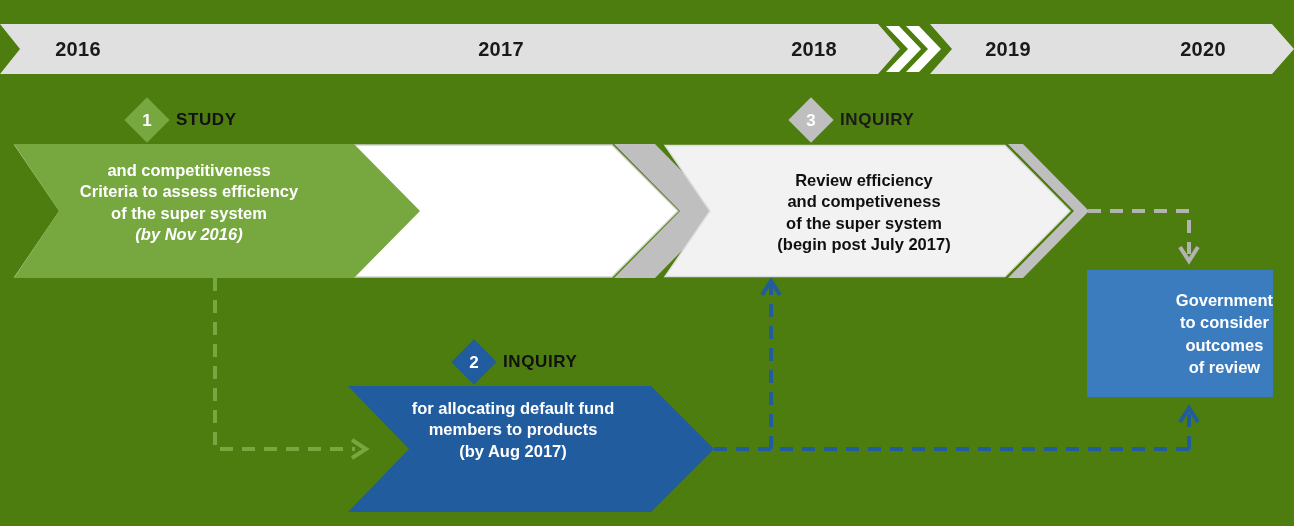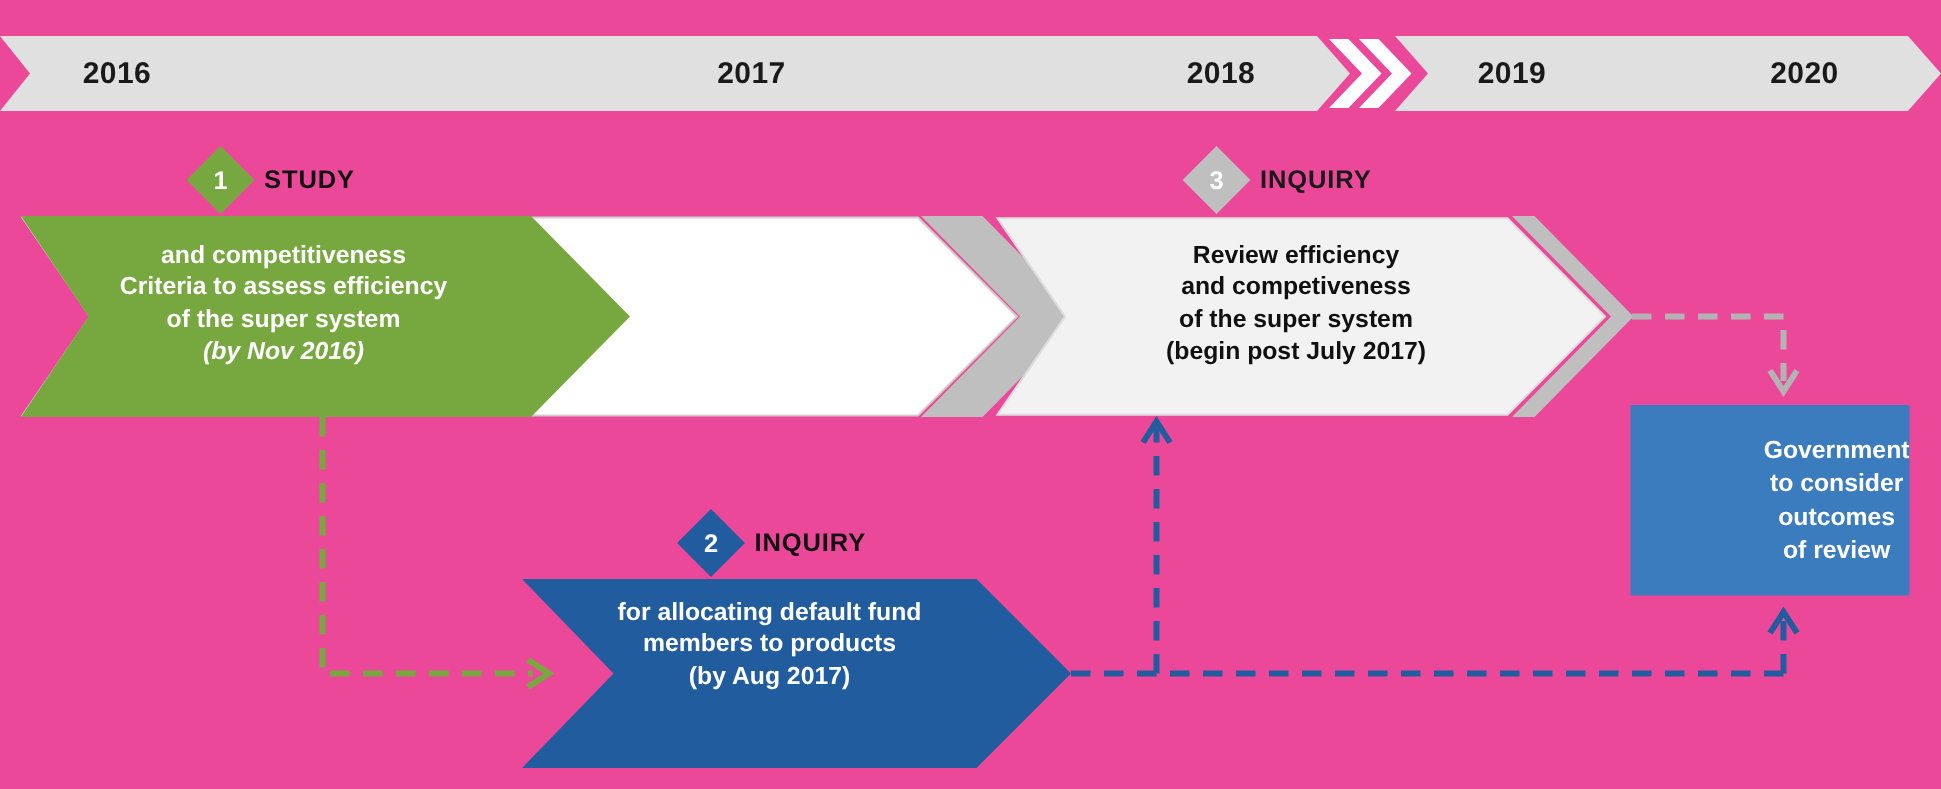--- a/index.html
+++ b/index.html
@@ -5,21 +5,21 @@
   html,body{margin:0;padding:0;background:#ffffff;}
   body{
     font-family:"Liberation Sans", sans-serif;
     -webkit-font-smoothing:antialiased;
   }
   #stage{
     position:relative;
     width:1294px;
     height:526px;
     overflow:hidden;
-    background:#ec4899;
+    background:#4d7c0f;
   }
   .abs{position:absolute;}
 
   
   #year-band{left:0;top:24px;width:1294px;height:50px;}
   .year-label{
     position:absolute;
     top:0;height:50px;
     line-height:50px;
     font-size:20px;
@@ -142,21 +142,21 @@
     <path d="M994,0 L1060,67 L994,134 L1009,134 L1075,67 L1009,0 Z" fill="#bfbfbf"></path>
   </svg>
 
   <div class="phase-text txt-white" style="left:24px;top:160px;width:330px;">
     <div>and competitiveness</div>
     <div>Criteria to assess efficiency</div>
     <div>of the super system</div>
     <div class="sub-italic">(by Nov 2016)</div>
   </div>
 
-  <div class="phase-text txt-dark" style="left:705px;top:160px;width:318px;">
+  <div class="phase-text txt-dark" style="left:705px;top:170px;width:318px;">
     <div>Review efficiency</div>
     <div>and competiveness</div>
     <div>of the super system</div>
     <div class="sub-plain">(begin post July 2017)</div>
   </div>
 
   <svg class="abs" style="left:348px;top:386px;" width="366" height="126" viewBox="0 0 366 126">
     <path d="M0,0 L303,0 L366,63 L303,126 L0,126 L61,63 Z" fill="#205c9e"></path>
   </svg>
   <div class="phase-text txt-white" style="left:358px;top:398px;width:310px;">

